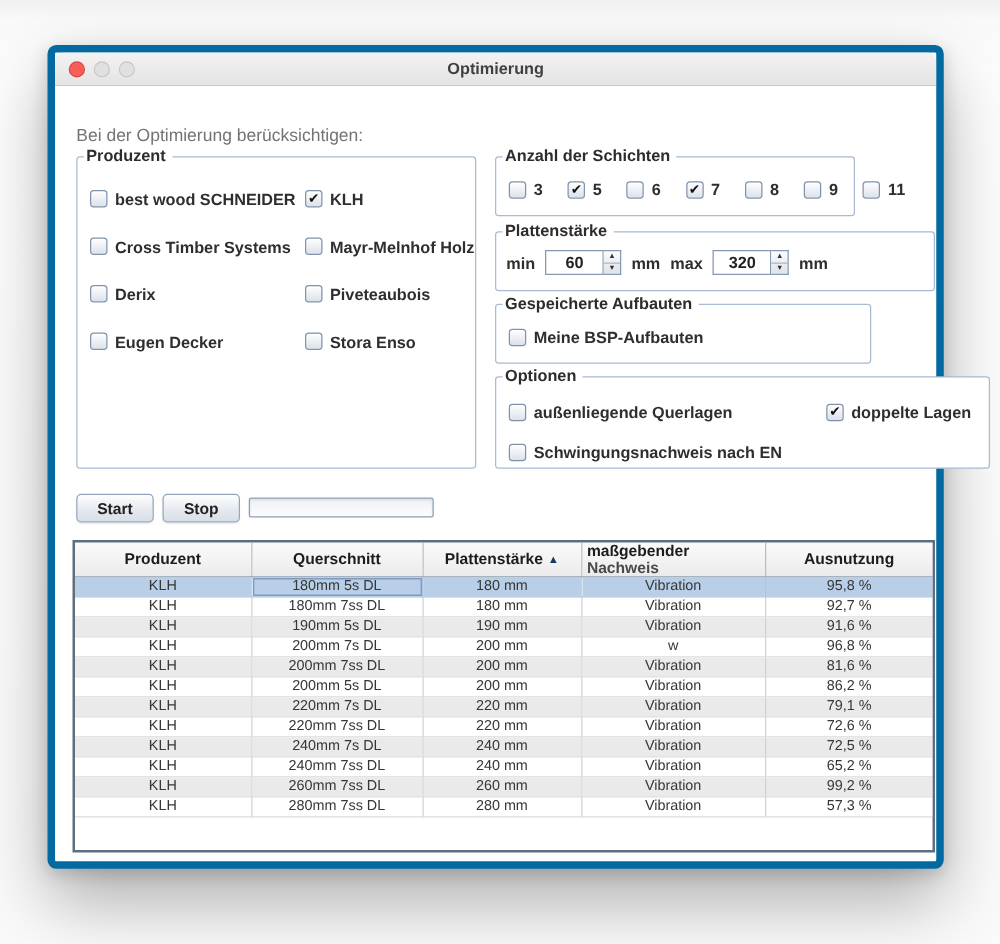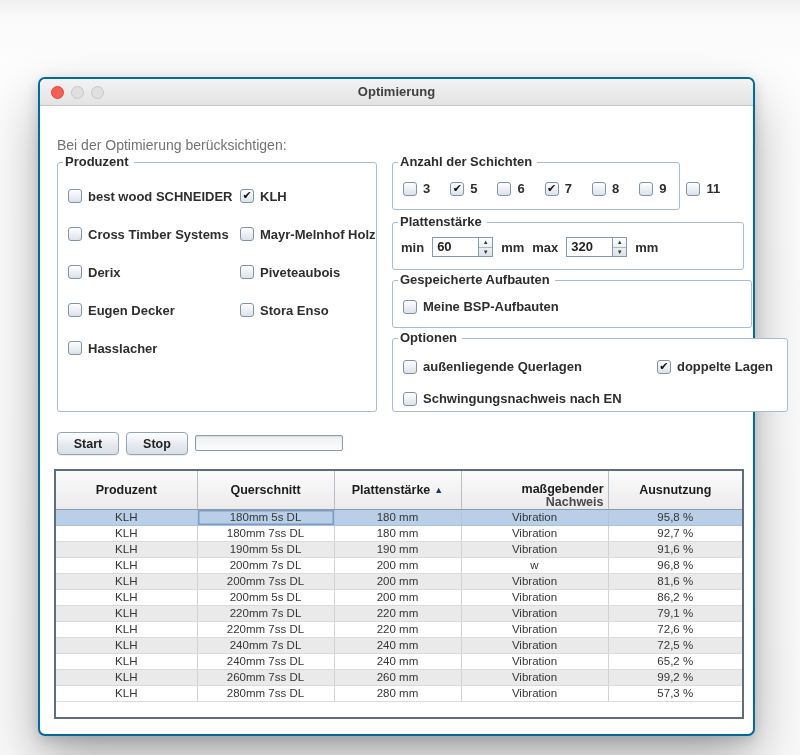--- a/index.html
+++ b/index.html
@@ -4,23 +4,22 @@
 <style>
   * { margin:0; padding:0; box-sizing:border-box; }
   html,body { width:800px; height:755px; }
   body {
     font-family:"Liberation Sans","DejaVu Sans",sans-serif;
     background:linear-gradient(180deg,#f0f0f0 0px,#f9f9f9 16px,#fdfdfd 60px,#fafafa 100%);
     position:relative; overflow:hidden;
   }
   .window {
     position:absolute; left:38px; top:36px; width:717px; height:659px;
-    background:#ffffff; border:2px solid #0369a1; border-radius:7px;
+    background:#ffffff; border:6px solid #0369a1; border-radius:7px;
     box-shadow:0 26px 55px rgba(0,0,0,.30), 0 4px 14px rgba(0,0,0,.16);
-    margin-top:41px;
   }
   .titlebar {
     position:absolute; top:0; left:0; right:0; height:27px;
     background:linear-gradient(180deg,#f3f3f3,#e3e3e3);
     border-bottom:1px solid #c8c8c8; border-radius:7px 7px 0 0;
   }
   .title { text-align:center; line-height:26px; font-size:13px; color:#404040; font-weight:bold; }
   .tl { position:absolute; top:7px; width:13px; height:13px; border-radius:50%; }
   .tl-close { left:11px; background:#f65f57; border:1px solid #df443e; }
   .tl-min   { left:31px; background:#e0e0e0; border:1px solid #c7c7c7; }
@@ -32,21 +31,21 @@
   .groupbox {
     position:absolute; border:1px solid #a7bbd1; border-radius:3px; background:#fff;
   }
   .group-title {
     position:absolute; top:-9px; left:5px; background:#fff; padding:0 5px 0 2px;
     font-size:13px; font-weight:bold; color:#2c2c2c; white-space:nowrap;
   }
   .gb-produzent { left:17px; top:56px;  width:320px; height:250px; padding:14px 0 0 10px; }
   .gb-layers    { left:352px; top:56px; width:288px; height:48px;  padding:18px 0 0 10px; }
   .gb-thick     { left:352px; top:116px; width:352px; height:48px; padding:14px 0 0 8px;  }
-  .gb-saved     { left:352px; top:174px; width:360px; height:48px; padding:18px 0 0 10px; }
+  .gb-saved     { left:352px; top:174px; width:301px; height:48px; padding:18px 0 0 10px; }
   .gb-options   { left:352px; top:232px; width:396px; height:74px; padding:20px 14px 0 10px; }
 
   .cb-grid { display:grid; grid-template-columns:172px 1fr;text-align:right; }
   .cb-grid .cb-item { height:38px; }
   .cb-item { display:flex; align-items:center; gap:6px; cursor:default; }
   .cb {
     width:14px; height:14px; flex:0 0 14px; border:1px solid #7f93ab; border-radius:3px;
     background:linear-gradient(180deg,#fefefe,#dce2ea);
     display:inline-flex; align-items:center; justify-content:center;
     box-shadow:inset 0 1px 0 rgba(255,255,255,.9);
@@ -56,21 +55,21 @@
   .cb-label { font-size:13px; font-weight:bold; color:#2e2e2e; white-space:nowrap; }
 
   .layers-row { display:flex; gap:20px; align-items:center; }
   .options-row1 { display:flex; justify-content:space-between; align-items:center; margin-bottom:17px; }
 
   .thick-row { display:flex; align-items:center; gap:8px; }
   .mini-label { font-size:13px; font-weight:bold; color:#2e2e2e; }
   .spinner { display:inline-flex; height:20px; }
   .spinner-value {
     width:47px; border:1px solid #8799ae; background:#fff; font-weight:bold; font-size:13px;
-    color:#222; text-align:left; padding:0 4px; line-height:18px;
+    color:#222; text-align:center; padding:0 4px; line-height:18px;
   }
   .spinner-btns { display:flex; flex-direction:column; width:14px; border:1px solid #8799ae; border-left:none; background:linear-gradient(180deg,#fbfcfd,#dde3ea); }
   .spin-up,.spin-down { flex:1; font-size:6px; line-height:9px; text-align:center; color:#333; }
   .spin-up { border-bottom:1px solid #aab7c6; }
 
   .btn {
     position:absolute; height:23px; width:62px; border:1px solid #93a5b8; border-radius:4px;
     background:linear-gradient(180deg,#fefefe,#e4e9ef 60%,#d9dfe7);
     font-family:inherit; font-weight:bold; font-size:12.5px; color:#222;
     box-shadow:0 1px 1px rgba(0,0,0,.08);
@@ -91,21 +90,21 @@
   }
   table { border-collapse:collapse; table-layout:fixed; width:100%; }
   col.c0{width:141px} col.c1{width:137px} col.c2{width:127px} col.c3{width:147px} col.c4{width:134px}
   th {
     height:24px; background:linear-gradient(180deg,#fbfbfb,#ebebeb);
     border-right:1px solid #b6bfc9; border-bottom:1px solid #8c9aa9;
     font-size:12.5px; font-weight:bold; color:#1c1c1c; text-align:center;
     padding:0 4px; overflow:hidden; line-height:23px; white-space:nowrap;
   }
   th:last-child { border-right:none; }
-  th.th-left { text-align:right; vertical-align:top; line-height:13px; padding-top:12px; }
+  th.th-left { text-align:left; vertical-align:top; line-height:13px; padding-top:1px; }
   .subline { line-height:13px; font-weight:bold; color:#4a4a4a; }
   .sort-arrow { font-size:9px; color:#16386b; margin-left:4px; vertical-align:1px; }
   td {
     height:15.5px; line-height:15px; font-size:11.5px; color:#363636; text-align:center;
     border-right:1px solid #ccd3da; border-bottom:1px solid #dbdbdb;
     padding:0 4px; overflow:hidden; white-space:nowrap; background:#fff;
   }
   td:last-child { border-right:none; }
   tbody tr:nth-child(odd) td { background:#eaeaea; }
   tbody tr.selected td { background:#b9cfe8; border-bottom-color:#a8c0dc; border-right-color:#b0c6df; }
@@ -176,26 +175,20 @@
           <span class="cb">
               <span class="cb-glyph">✔</span>
             </span>
           <span class="cb-label">Eugen Decker</span>
         </div>
         <div class="cb-item">
           <span class="cb">
               <span class="cb-glyph">✔</span>
             </span>
           <span class="cb-label">Stora Enso</span>
-        </div>
-        <div class="cb-item">
-          <span class="cb">
-              <span class="cb-glyph">✔</span>
-            </span>
-          <span class="cb-label">Hasslacher</span>
         </div>
       </div>
     </div>
 
     <div class="groupbox gb-layers">
       <span class="group-title">Anzahl der Schichten</span>
       <div class="layers-row">
         <div class="cb-item">
           <span class="cb">
               <span class="cb-glyph">✔</span>

